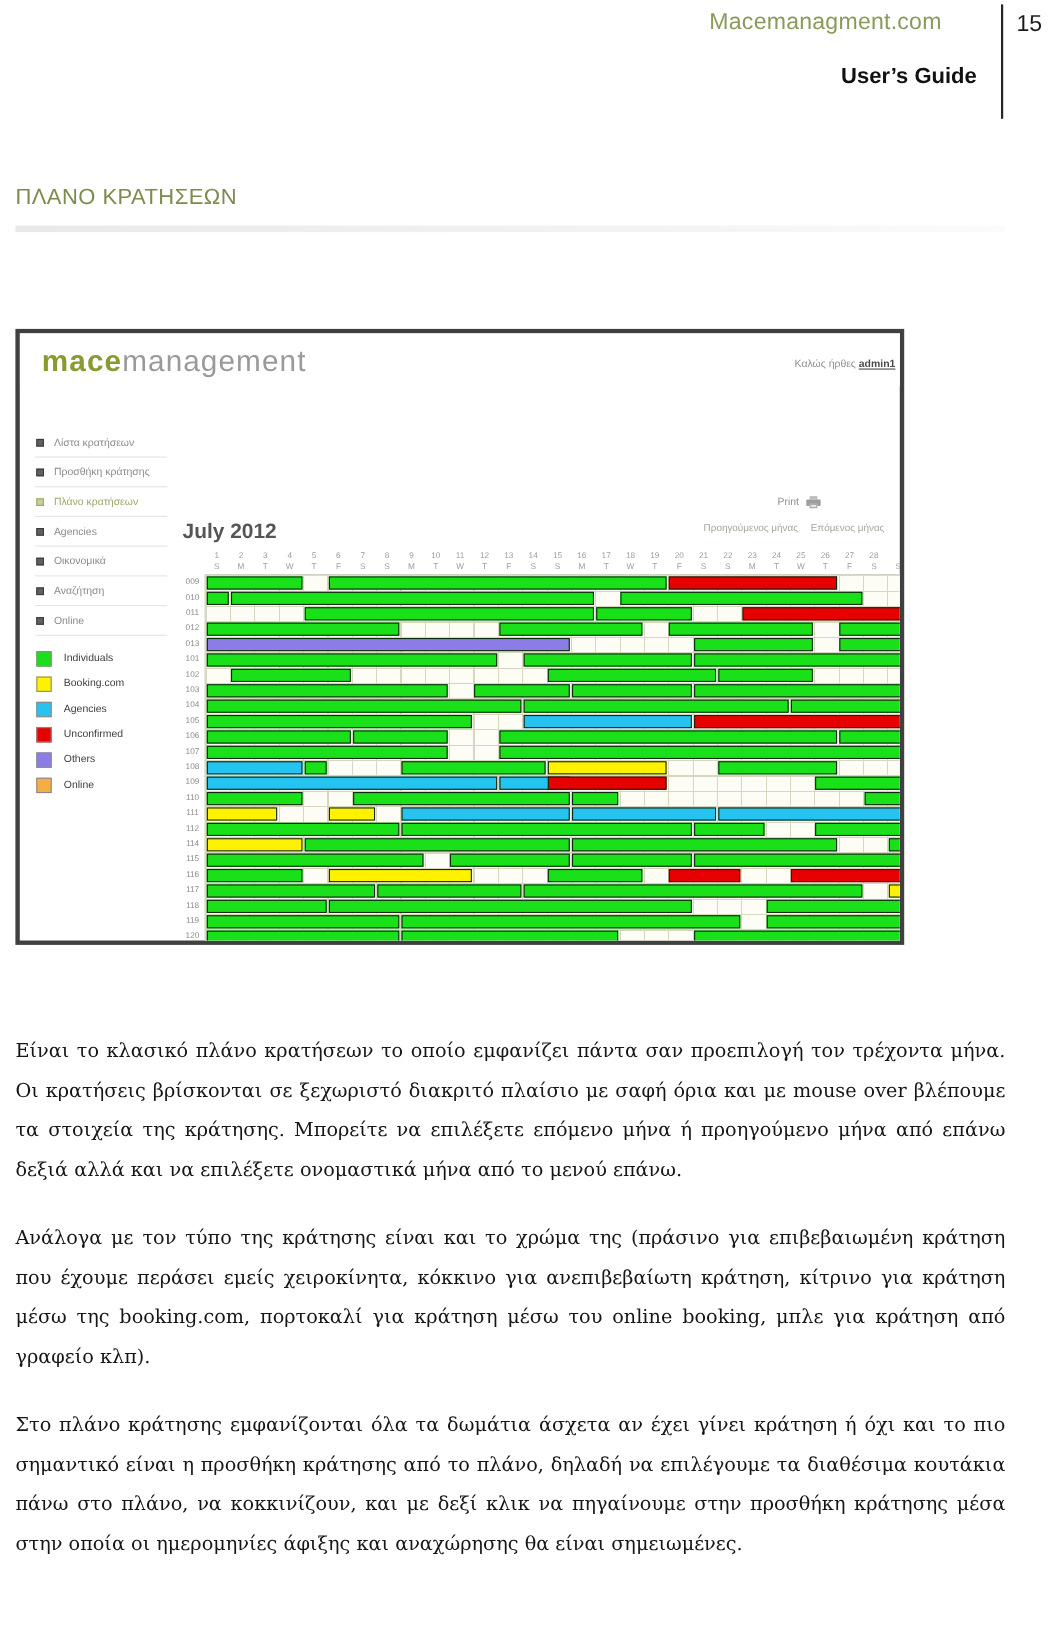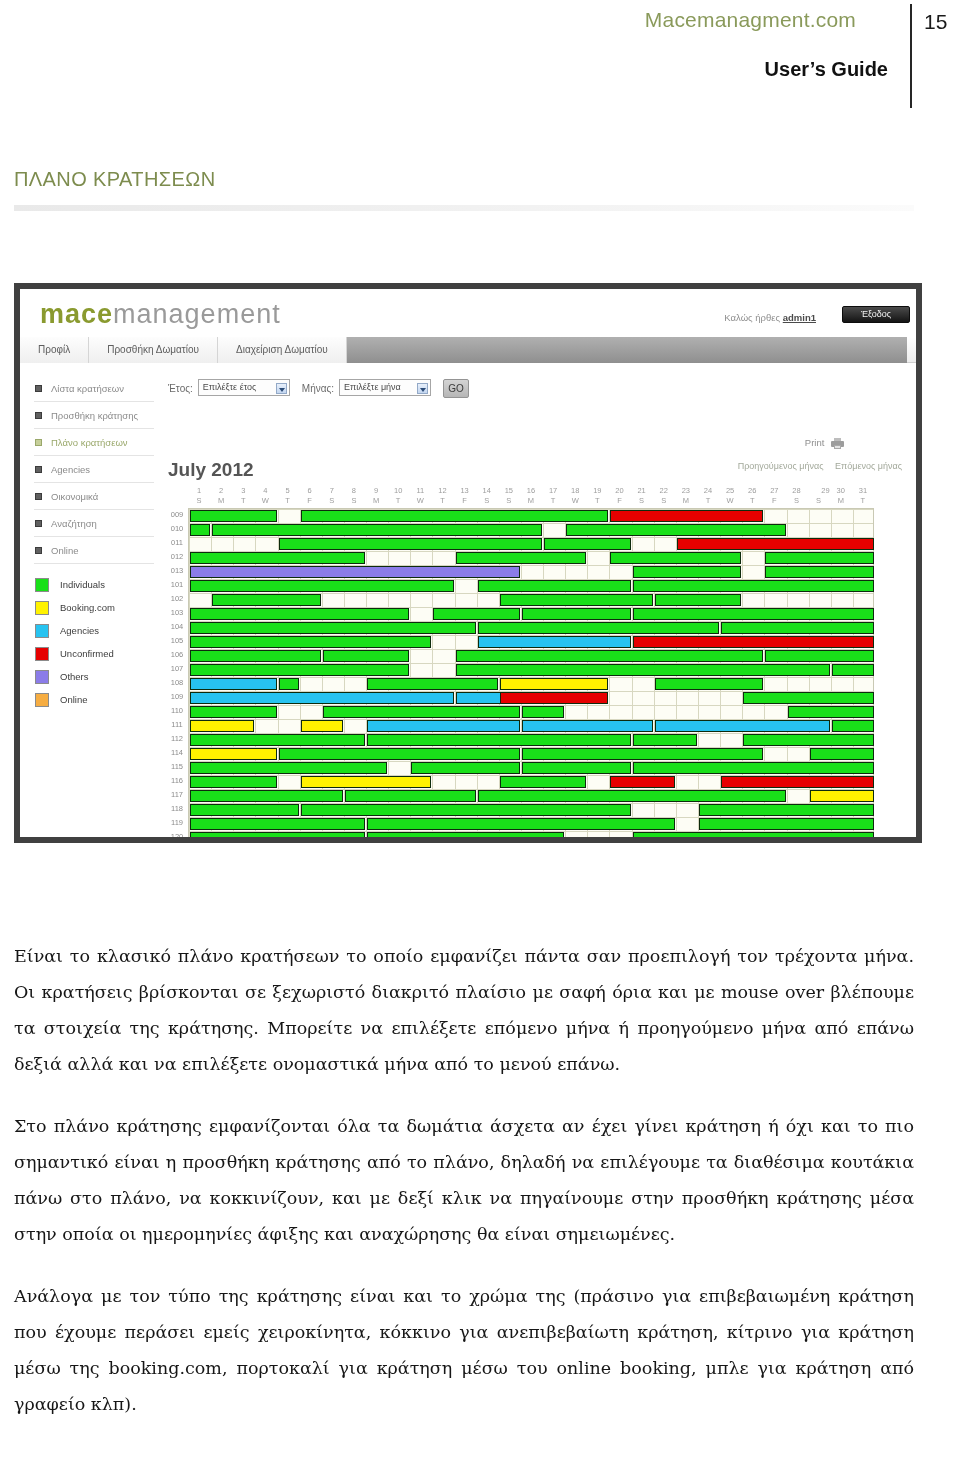--- a/index.html
+++ b/index.html
@@ -39,24 +39,24 @@
     position:absolute; left:14px; top:168px;
     font-size:20px; color:#7d8c4e; letter-spacing:0.4px;
   }
   #section-rule {
     position:absolute; left:14px; top:205px; width:900px; height:6px;
     background:linear-gradient(to right,#e9e9e9,#f4f4f4 70%,#fbfbfb);
   }
 
   
   #app {
-    position:absolute; left:14px; top:283px;
-    width:908px; height:560px;
+    position:absolute; left:14px; top:299px;
+    width:808px; height:560px;
     background:#ffffff;
-    border:6px solid #404040;
+    border:4px solid #404040;
     overflow:hidden;
   }
 
   
   #app-logobar { position:absolute; left:0; top:0; width:908px; height:48px; background:#fff; }
   #logo {
     position:absolute; left:20px; top:10px;
     font-size:27px; letter-spacing:1px; white-space:nowrap;
   }
   #logo .a { color:#8a9a2f; font-weight:600; }
@@ -230,26 +230,20 @@
     <div id="logo">
       <span class="a">mace</span><span class="b">management</span>
     </div>
     <div id="welcome">
       <span>Καλώς ήρθες</span>
       <b>admin1</b>
     </div>
     <div id="logout-btn">Έξοδος</div>
   </div>
 
-  <div id="app-tabs">
-    <div class="tab">Προφίλ</div>
-    <div class="tab">Προσθήκη Δωματίου</div>
-    <div class="tab">Διαχείριση Δωματίου</div>
-    <div id="tab-filler"></div>
-  </div>
 
   <div id="sidebar">
     <div class="side-item">
       <span class="bullet"></span>
       <span>Λίστα κρατήσεων</span>
     </div>
     <div class="side-item">
       <span class="bullet"></span>
       <span>Προσθήκη κράτησης</span>
     </div>
@@ -277,33 +271,20 @@
     <div id="legend">
         <div class="legend-row"><span class="sw" style="background: rgb(25, 224, 25);"></span><span>Individuals</span></div>
         <div class="legend-row"><span class="sw" style="background: rgb(255, 242, 0);"></span><span>Booking.com</span></div>
         <div class="legend-row"><span class="sw" style="background: rgb(39, 195, 240);"></span><span>Agencies</span></div>
         <div class="legend-row"><span class="sw" style="background: rgb(230, 0, 0);"></span><span>Unconfirmed</span></div>
         <div class="legend-row"><span class="sw" style="background: rgb(139, 124, 232);"></span><span>Others</span></div>
         <div class="legend-row"><span class="sw" style="background: rgb(246, 173, 66);"></span><span>Online</span></div>
       </div>
   </div>
 
-  <div id="filterbar">
-    <div class="lbl">Έτος:</div>
-    <div class="sel">
-      <span>Επιλέξτε έτος</span>
-      <span class="arw"></span>
-    </div>
-    <div class="lbl">Μήνας:</div>
-    <div class="sel">
-      <span>Επιλέξτε μήνα</span>
-      <span class="arw"></span>
-    </div>
-    <div id="go-btn">GO</div>
-  </div>
 
   <div id="print-wrap">
     <span>Print</span>
     <span id="printer-icon">
       <span class="top"></span><span class="body"></span><span class="out"></span>
     </span>
   </div>
 
   <div id="monthnav">
     <span>Προηγούμενος μήνας</span>
@@ -495,15 +476,15 @@
           <div class="bar" style="background: rgb(25, 224, 25); left: 1px; width: 175.04px; top: 323px;"></div>
           <div class="bar" style="background: rgb(25, 224, 25); left: 178.04px; width: 197.17px; top: 323px;"></div>
           <div class="bar" style="background: rgb(25, 224, 25); left: 443.6px; width: 241.43px; top: 323px;"></div>
         </div>
     </div>
   </div>
 </div>
 
 <div id="body-text">
     <p>Είναι το κλασικό πλάνο κρατήσεων το οποίο εμφανίζει πάντα σαν προεπιλογή τον τρέχοντα μήνα. Οι κρατήσεις βρίσκονται σε ξεχωριστό διακριτό πλαίσιο με σαφή όρια και με mouse over βλέπουμε τα στοιχεία της κράτησης. Μπορείτε να επιλέξετε επόμενο μήνα ή προηγούμενο μήνα από επάνω δεξιά αλλά και να επιλέξετε ονομαστικά μήνα από το μενού επάνω.</p>
+    <p>Ανάλογα με τον τύπο της κράτησης είναι και το χρώμα της (πράσινο για επιβεβαιωμένη κράτηση που έχουμε περάσει εμείς χειροκίνητα, κόκκινο για ανεπιβεβαίωτη κράτηση, κίτρινο για κράτηση μέσω της booking.com, πορτοκαλί για κράτηση μέσω του online booking, μπλε για κράτηση από γραφείο κλπ).</p>
     <p>Στο πλάνο κράτησης  εμφανίζονται όλα τα δωμάτια άσχετα αν έχει γίνει κράτηση ή όχι και το πιο σημαντικό είναι η προσθήκη κράτησης από το πλάνο, δηλαδή  να επιλέγουμε  τα διαθέσιμα κουτάκια πάνω στο πλάνο, να κοκκινίζουν, και με δεξί κλικ να πηγαίνουμε  στην προσθήκη κράτησης μέσα στην οποία οι ημερομηνίες άφιξης και αναχώρησης θα είναι σημειωμένες.</p>
-    <p>Ανάλογα με τον τύπο της κράτησης είναι και το χρώμα της (πράσινο για επιβεβαιωμένη κράτηση που έχουμε περάσει εμείς χειροκίνητα, κόκκινο για ανεπιβεβαίωτη κράτηση, κίτρινο για κράτηση μέσω της booking.com, πορτοκαλί για κράτηση μέσω του online booking, μπλε για κράτηση από γραφείο κλπ).</p>
   </div>
 
 </body></html>

